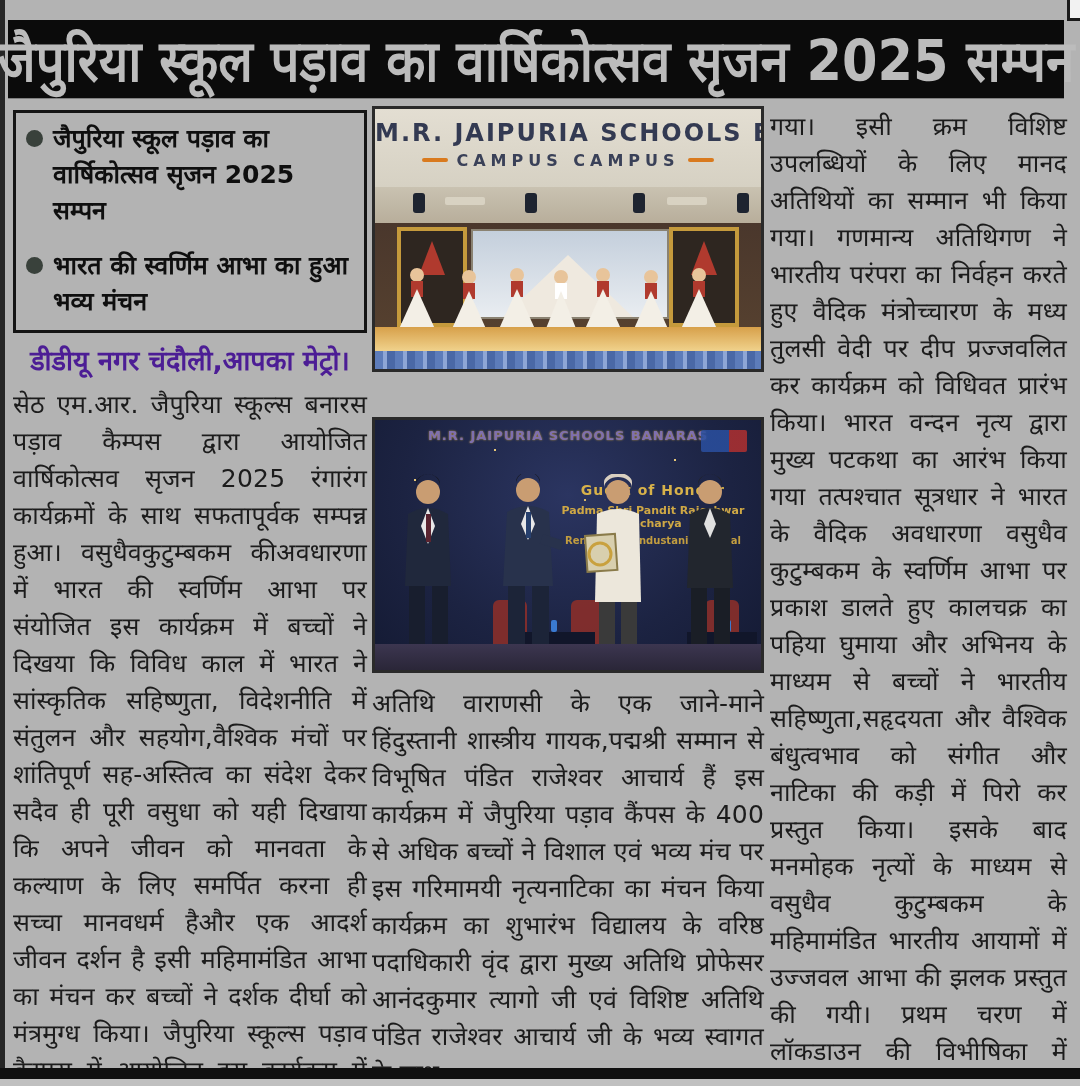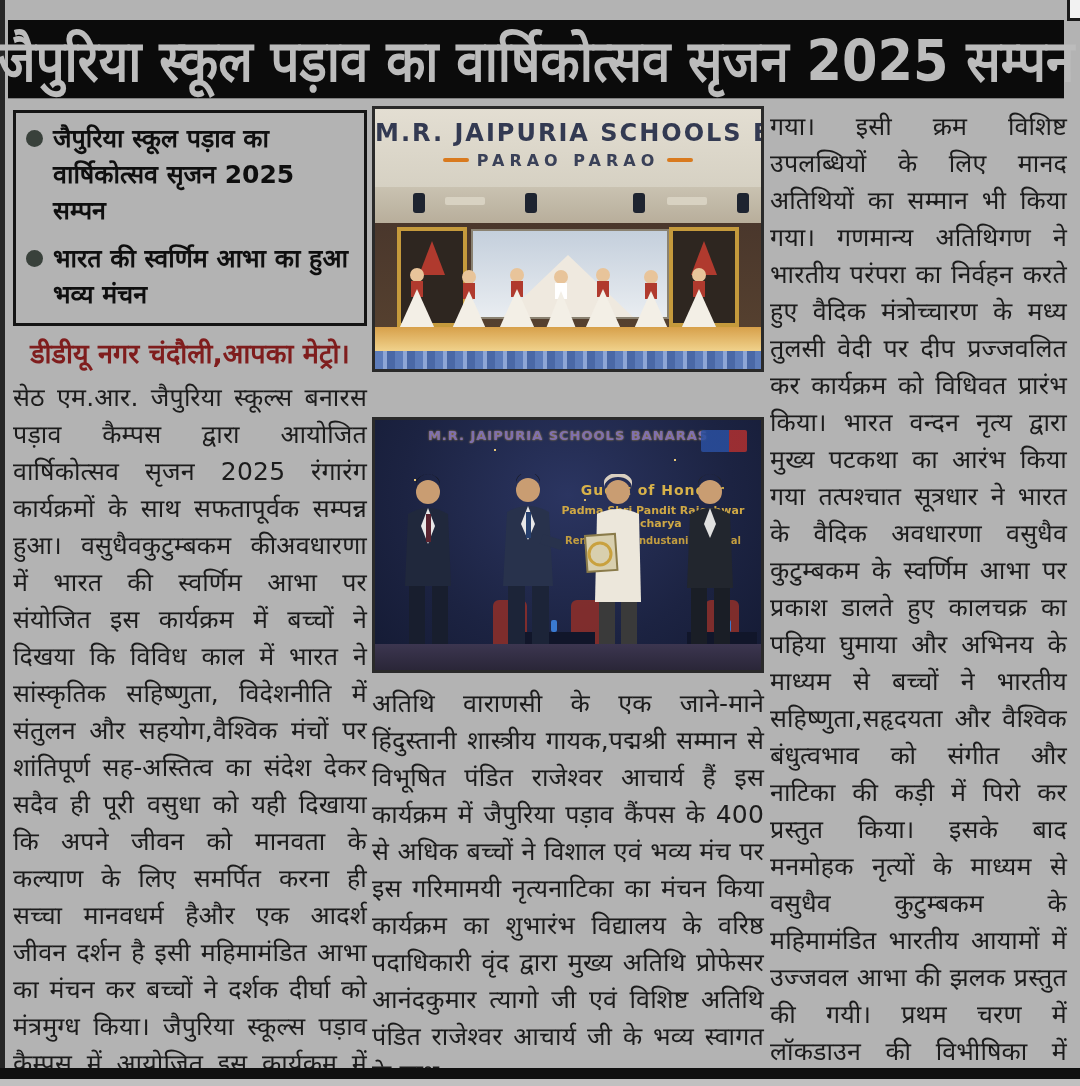--- a/index.html
+++ b/index.html
@@ -28,29 +28,29 @@
   .col-right{left:770px;top:108px;width:297px;}
   .body-text{
     margin:0;font-size:25px;line-height:37px;text-align:justify;color:#1c1c1c;
     text-justify:inter-word;letter-spacing:0.2px;
   }
   
   .flag-box{
     border:3px solid #141414;padding:8px 6px 10px 6px;margin:2px 0 8px 0;
   }
   .flag-item{display:flex;align-items:flex-start;font-weight:bold;font-size:25px;line-height:36px;color:#0f0f0f;}
-  .flag-item + .flag-item{margin-top:12px;}
+  .flag-item + .flag-item{margin-top:19px;}
   .bullet{
     flex:0 0 auto;width:17px;height:17px;border-radius:50%;
     background:#39413b;margin:9px 10px 0 4px;
   }
   .flag-item .flag-text{flex:1 1 auto;}
   .flag-item:first-child .flag-text{padding-right:40px;}
   .byline{
-    font-weight:bold;font-size:27px;color:#7f1d1d;text-align:center;
+    font-weight:bold;font-size:27px;color:#4c1d95;text-align:center;
     margin:0 0 8px 0;white-space:nowrap;
   }
   
   .photo{position:relative;overflow:hidden;border:3px solid #2a2a2a;background:#888;}
   .photo1{width:386px;height:260px;margin-bottom:12px;}
   .p1-banner{position:absolute;left:0;top:0;width:100%;height:78px;background:linear-gradient(#e3ded2,#d6d1c3);text-align:center;}
   .p1-line1{margin-top:10px;font-size:24px;font-weight:bold;letter-spacing:2px;color:#333a52;white-space:nowrap;}
   .p1-line2{margin-top:4px;font-size:16px;font-weight:bold;letter-spacing:5px;color:#3a4158;white-space:nowrap;}
   .p1-dash{display:inline-block;width:26px;height:4px;background:#d97a1e;vertical-align:middle;margin:0 8px 3px 8px;border-radius:2px;}
   .p1-ceiling{position:absolute;left:0;top:78px;width:100%;height:36px;background:linear-gradient(#c9c2b1,#b8ae9b);}
@@ -120,21 +120,21 @@
     </div>
     <div class="byline">डीडीयू नगर चंदौली,आपका मेट्रो।</div>
     <p class="body-text">सेठ एम.आर. जैपुरिया स्कूल्स बनारस पड़ाव कैम्पस द्वारा आयोजित वार्षिकोत्सव सृजन 2025 रंगारंग कार्यक्रमों के साथ सफतापूर्वक सम्पन्न हुआ। वसुधैवकुटुम्बकम कीअवधारणा में भारत की स्वर्णिम आभा पर संयोजित इस कार्यक्रम में बच्चों ने दिखया कि विविध काल में भारत ने सांस्कृतिक सहिष्णुता, विदेशनीति में संतुलन और सहयोग,वैश्विक मंचों पर शांतिपूर्ण सह-अस्तित्व का संदेश देकर सदैव ही पूरी वसुधा को  यही दिखाया कि अपने जीवन को मानवता के कल्याण के लिए समर्पित करना ही सच्चा मानवधर्म हैऔर एक आदर्श जीवन दर्शन है इसी महिमामंडित आभा का मंचन कर बच्चों ने दर्शक दीर्घा को मंत्रमुग्ध किया। जैपुरिया स्कूल्स  पड़ाव कैम्पस में आयोजित इस कार्यक्रम में  मुख्य अतिथि असाधारण व्यक्तित्व के धनी महात्मा गांधी काशी विद्यापीठ, वाराणसी के वर्तमान कुलपति प्रोफेसर आनंदकुमार त्यागी जी एवं विशिष्ट</p>
   </div>
 
   <div class="col col-mid">
 
     <figure class="photo photo1">
       <div class="p1-banner">
         <div class="p1-line1">M.R. JAIPURIA SCHOOLS BAN</div>
-        <div class="p1-line2"><span class="p1-dash"></span><span>PARAO PARAO</span><span class="p1-dash"></span></div>
+        <div class="p1-line2"><span class="p1-dash"></span><span>CAMPUS CAMPUS</span><span class="p1-dash"></span></div>
       </div>
       <div class="p1-ceiling">
         <div class="p1-light" style="left:38px"></div>
         <div class="p1-vent" style="left:70px"></div>
         <div class="p1-light" style="left:150px"></div>
         <div class="p1-light" style="left:258px"></div>
         <div class="p1-vent" style="left:292px"></div>
         <div class="p1-light" style="left:362px"></div>
       </div>
       <div class="p1-stage">

